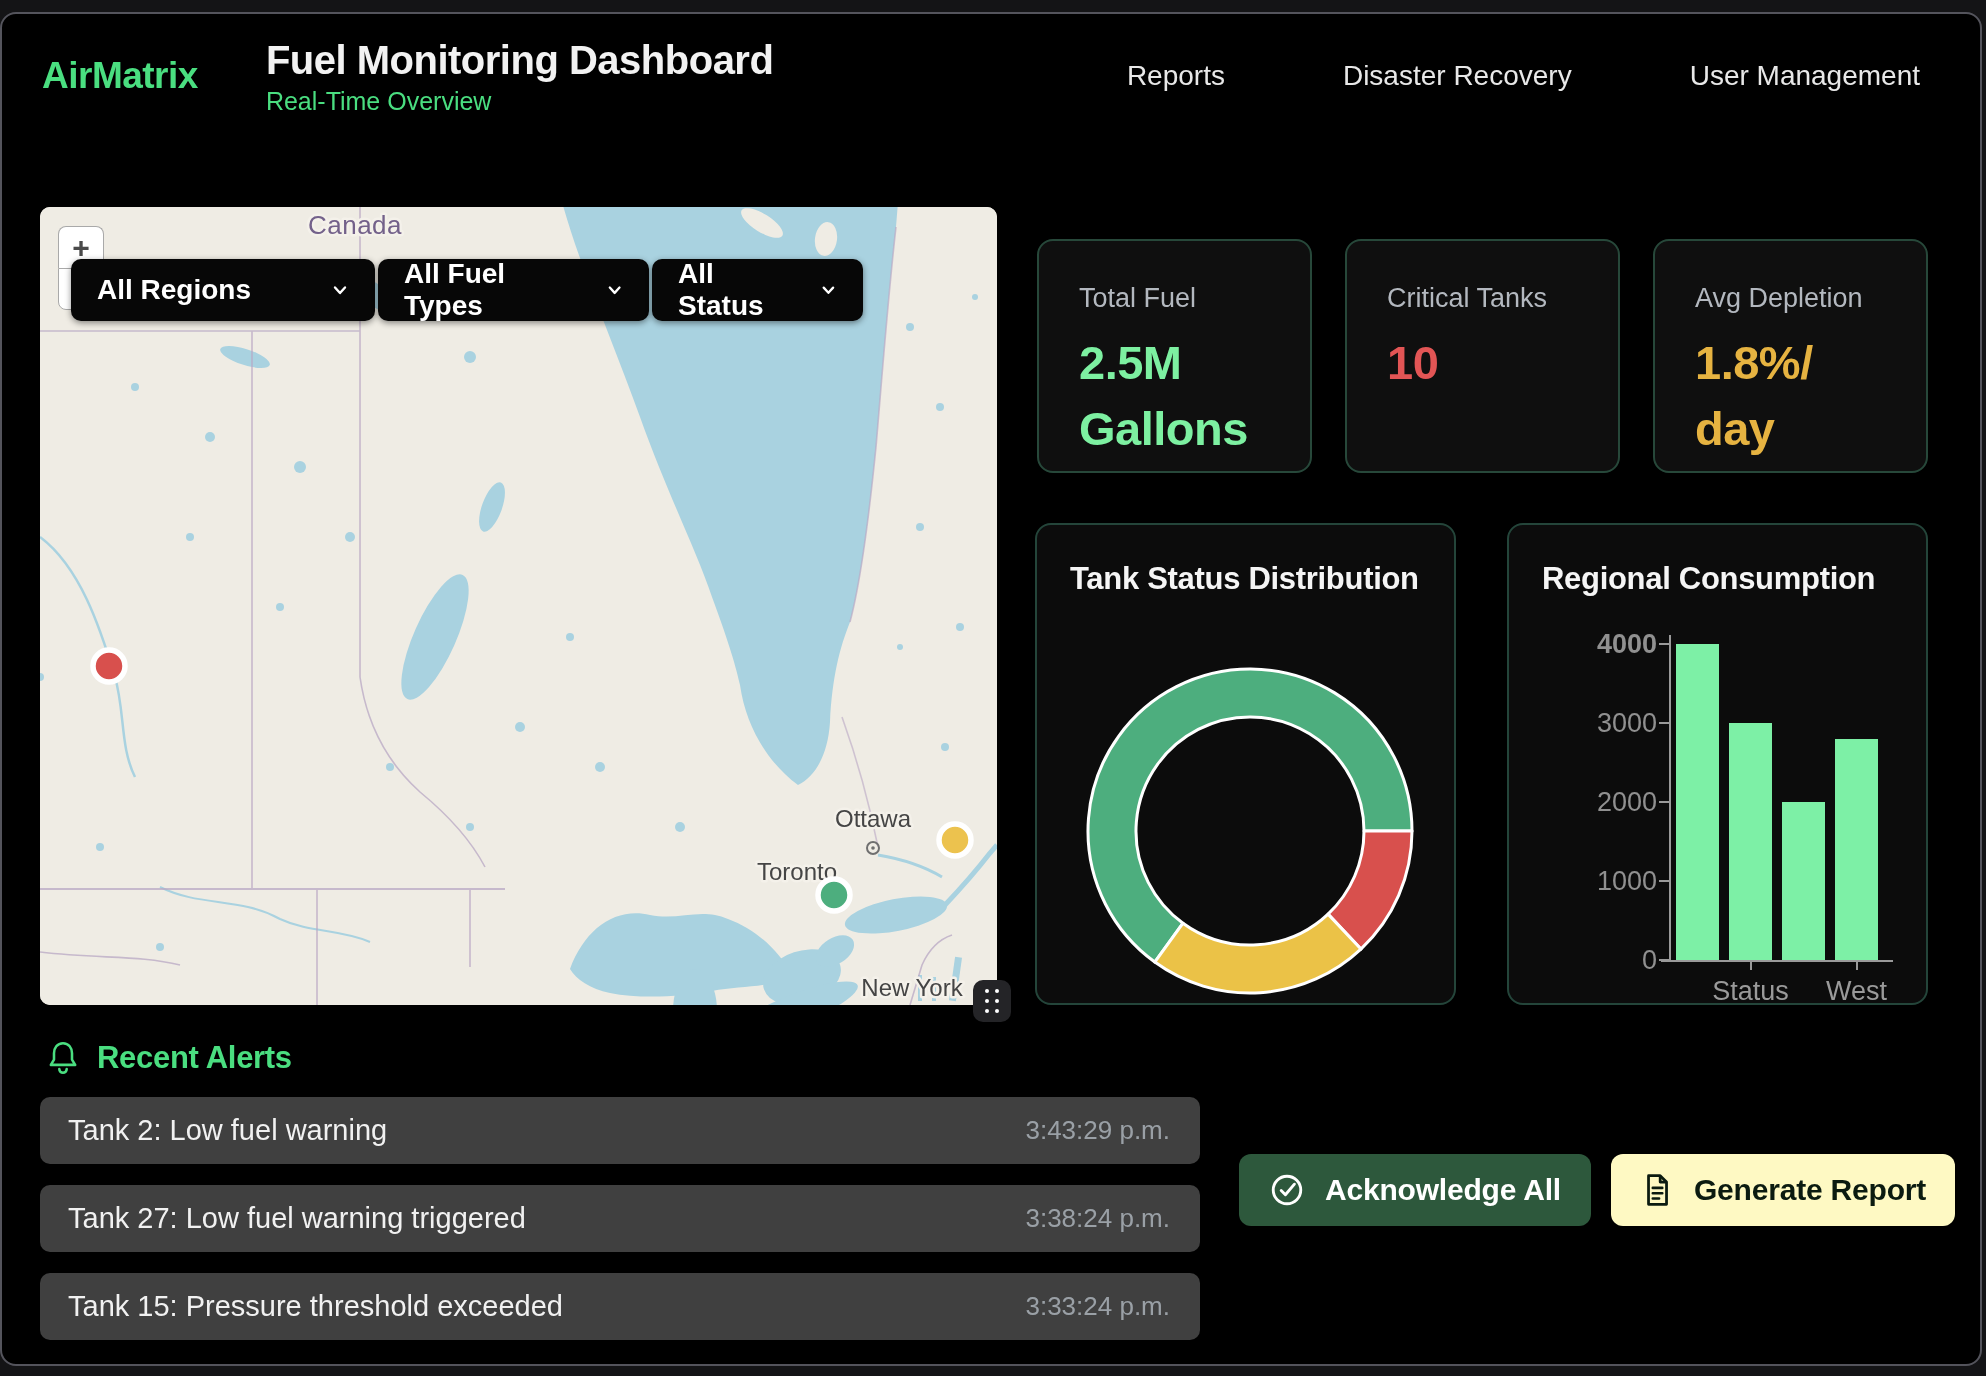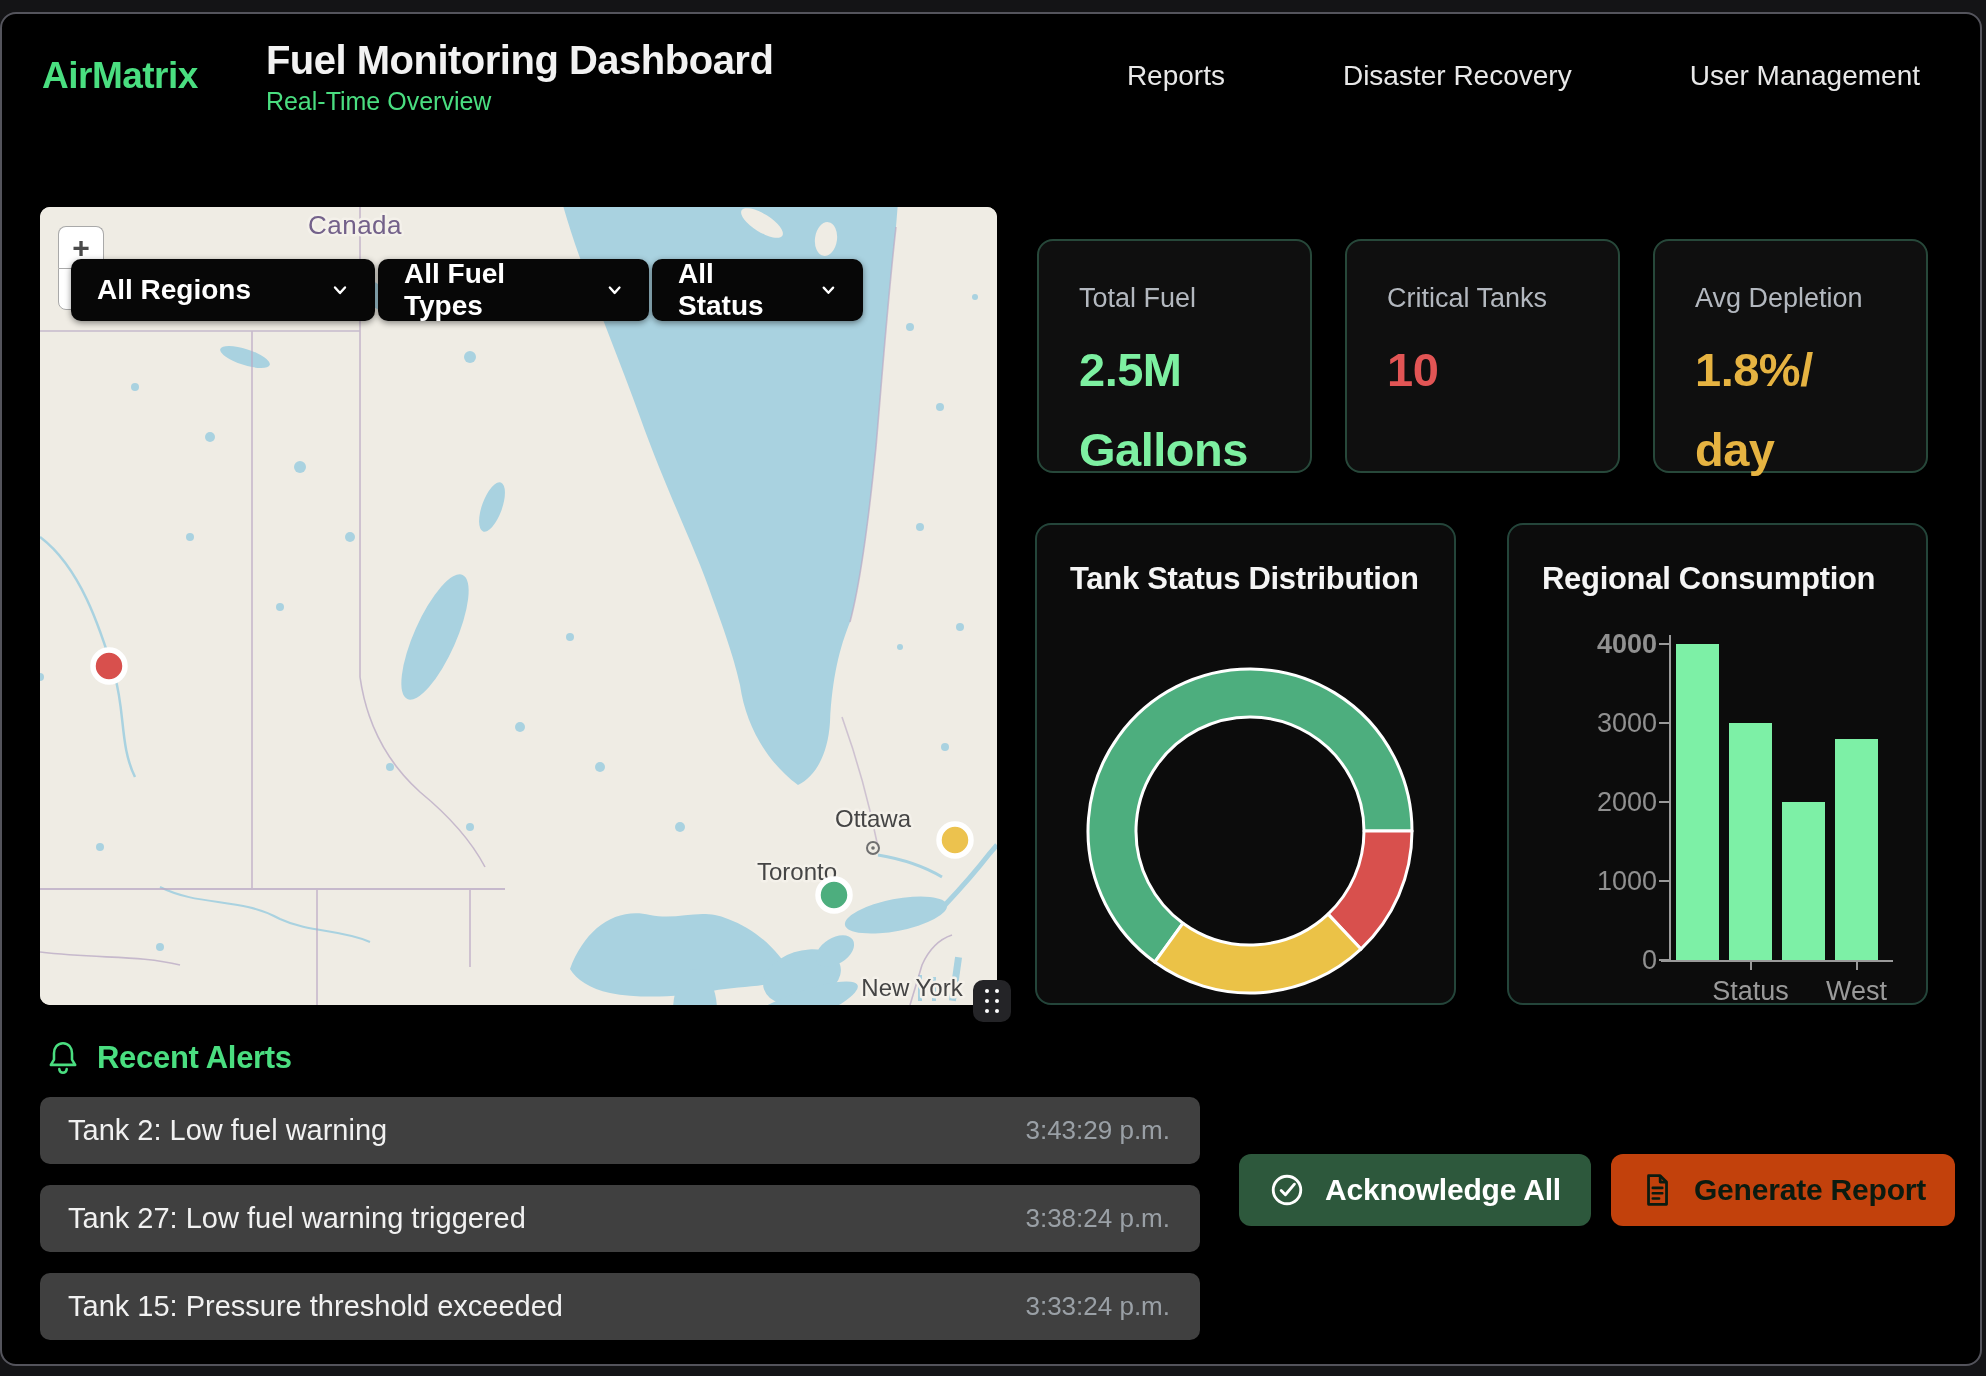--- a/index.html
+++ b/index.html
@@ -36,21 +36,21 @@
   .grip{position:absolute;right:-14px;bottom:-17px;width:38px;height:42px;background:#242427;border-radius:10px;
         display:grid;grid-template-columns:repeat(2,4px);grid-template-rows:repeat(3,4px);gap:6px;
         place-content:center;cursor:grab;z-index:4;}
   .grip i{width:4px;height:4px;border-radius:50%;background:#fff;}
 
   
   .stats{position:absolute;left:1035px;top:225px;width:891px;height:234px;display:flex;gap:33px;}
   .stat-card{flex:1;background:#0f0f0f;border:2px solid #27483a;border-radius:16px;box-sizing:border-box;
              padding:42px 38px 0 40px;}
   .stat-label{font-size:27px;color:#b3b8bf;}
-  .stat-value{font-size:47px;font-weight:bold;line-height:80px;margin-top:16px;letter-spacing:-.5px;}
+  .stat-value{font-size:47px;font-weight:bold;line-height:66px;margin-top:16px;letter-spacing:-.5px;}
 
   
   .chart-card{position:absolute;top:509px;width:421px;height:482px;background:#0c0c0c;
               border:2px solid #24453a;border-radius:16px;box-sizing:border-box;}
   #donut-card{left:1033px;}
   #bar-card{left:1505px;}
   .chart-title{position:absolute;left:33px;top:36px;font-size:31px;font-weight:bold;color:#f5f5f5;
                letter-spacing:-.3px;}
   .bar-plot{position:absolute;inset:0;}
   .bar{position:absolute;background:#7df0a6;}
@@ -66,21 +66,21 @@
   .alert-row{height:67px;background:#404040;border-radius:10px;margin-bottom:21px;display:flex;
              align-items:center;justify-content:space-between;padding:0 30px 0 28px;box-sizing:border-box;}
   .alert-text{font-size:29px;color:#f1f1f1;}
   .alert-time{font-size:26px;color:#9aa0a6;}
 
   
   .btn{position:absolute;top:1140px;height:72px;border:none;border-radius:12px;display:flex;
        align-items:center;justify-content:center;gap:20px;font-family:inherit;font-size:30px;
        font-weight:bold;cursor:pointer;letter-spacing:-.2px;}
   #ack-btn{left:1237px;width:352px;background:#2d583c;color:#fff;}
-  #gen-btn{left:1609px;width:344px;background:#c2410c;color:#0b1b10;}
+  #gen-btn{left:1609px;width:344px;background:#fef9c3;color:#0b1b10;}
 
   
   .map-label{font-family:"Liberation Sans",sans-serif;paint-order:stroke;stroke:#f4f1ea;stroke-width:5px;
              stroke-linejoin:round;}
   .map-label.country{font-size:26px;fill:#73618a;letter-spacing:.5px;}
   .map-label.city{font-size:24px;fill:#454545;}
 </style>
 </head>
 <body>
 

